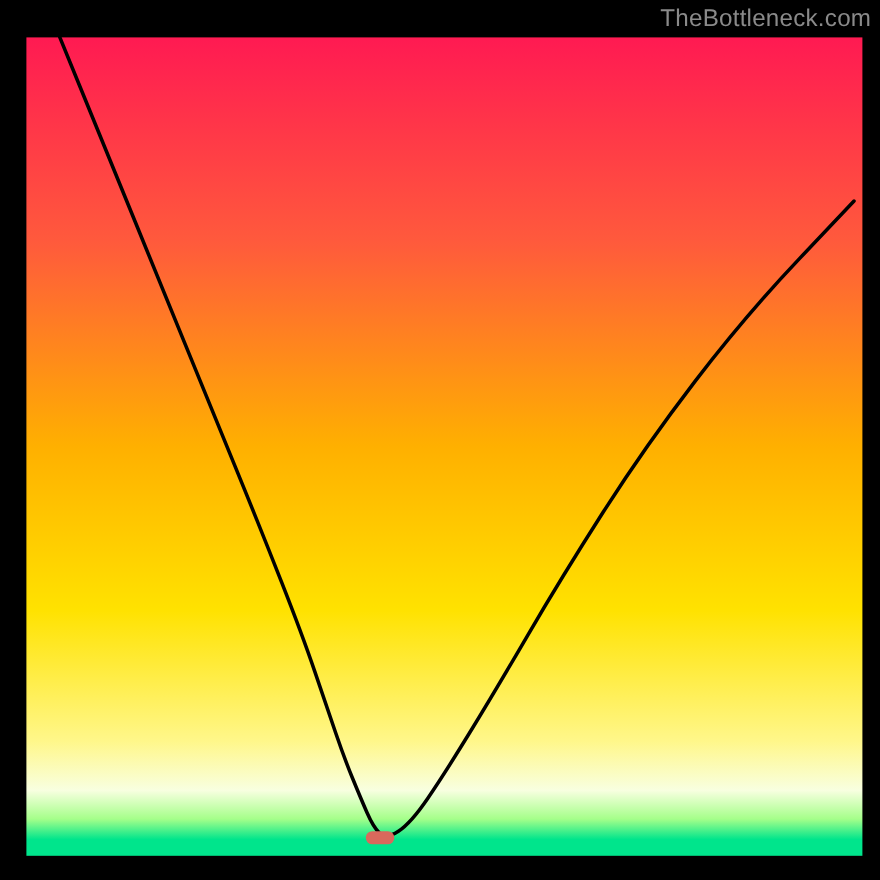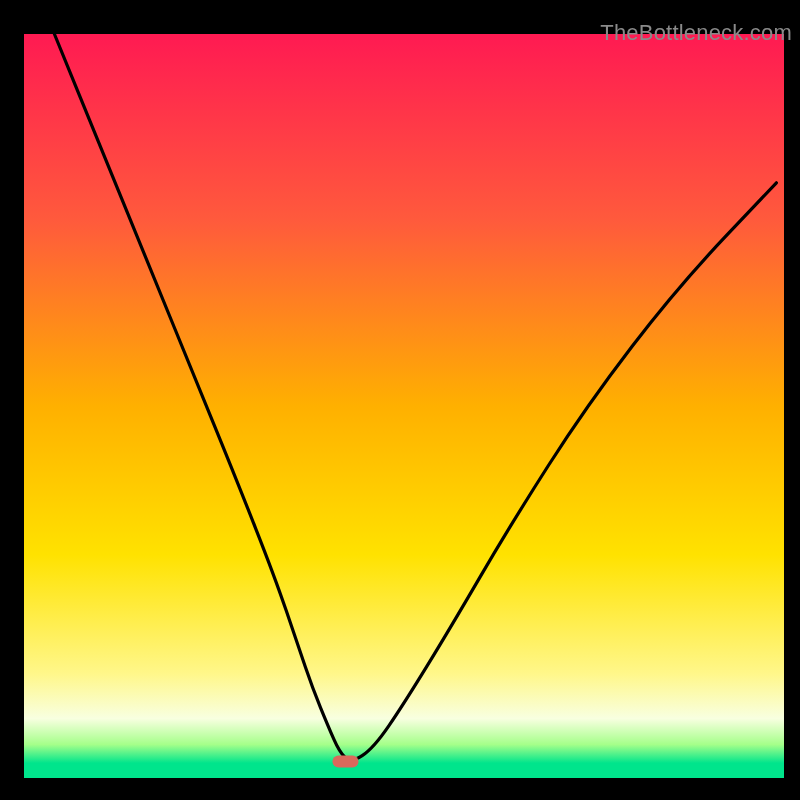--- a/index.html
+++ b/index.html
@@ -14,21 +14,20 @@
     position: relative;
   }
   .attribution {
     position: absolute;
     top: 4px;
     right: 8px;
     color: #8a8a8a;
     font-size: 22px;
     letter-spacing: 0.2px;
     font-family: Arial, sans-serif;
-    margin-top: 16px;
   }
   svg {
     display: block;
   }
 </style>
 </head>
 <body>
 
 <div class="wrap">
   <div class="attribution">TheBottleneck.com</div>

